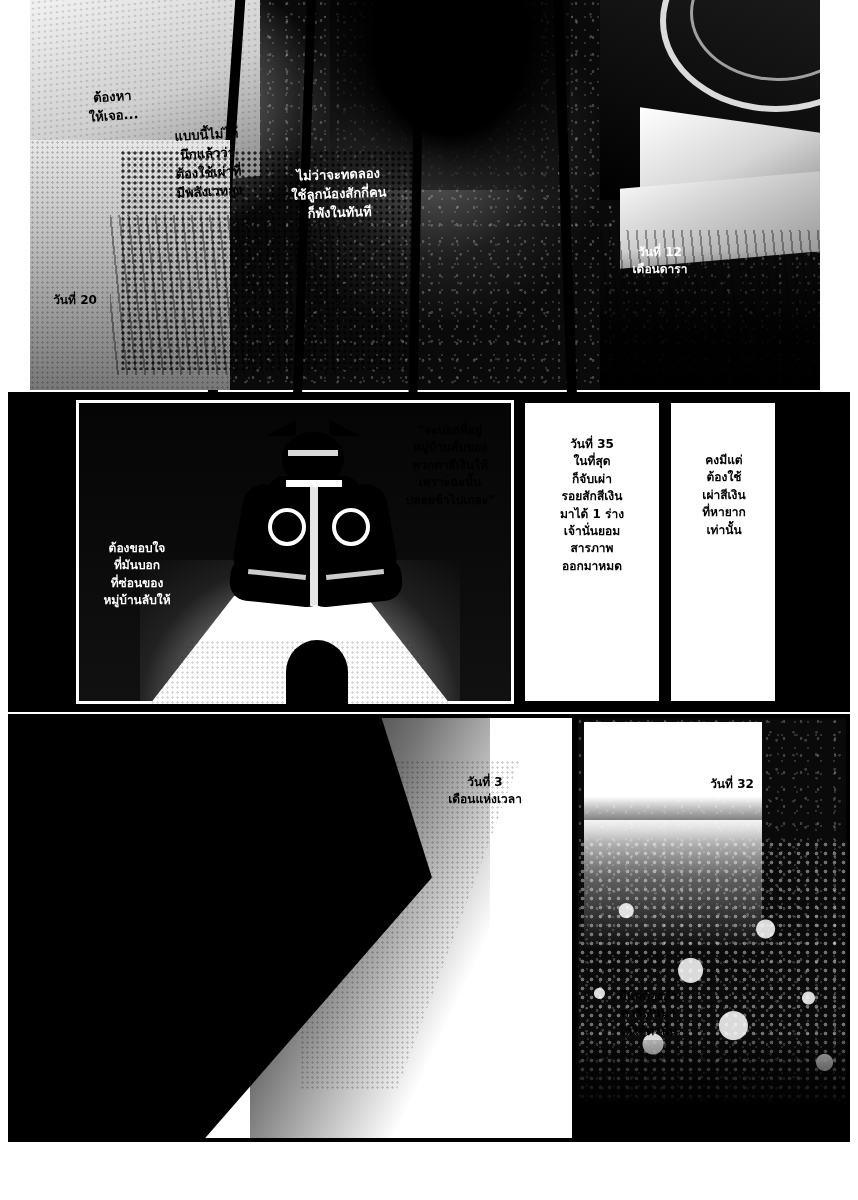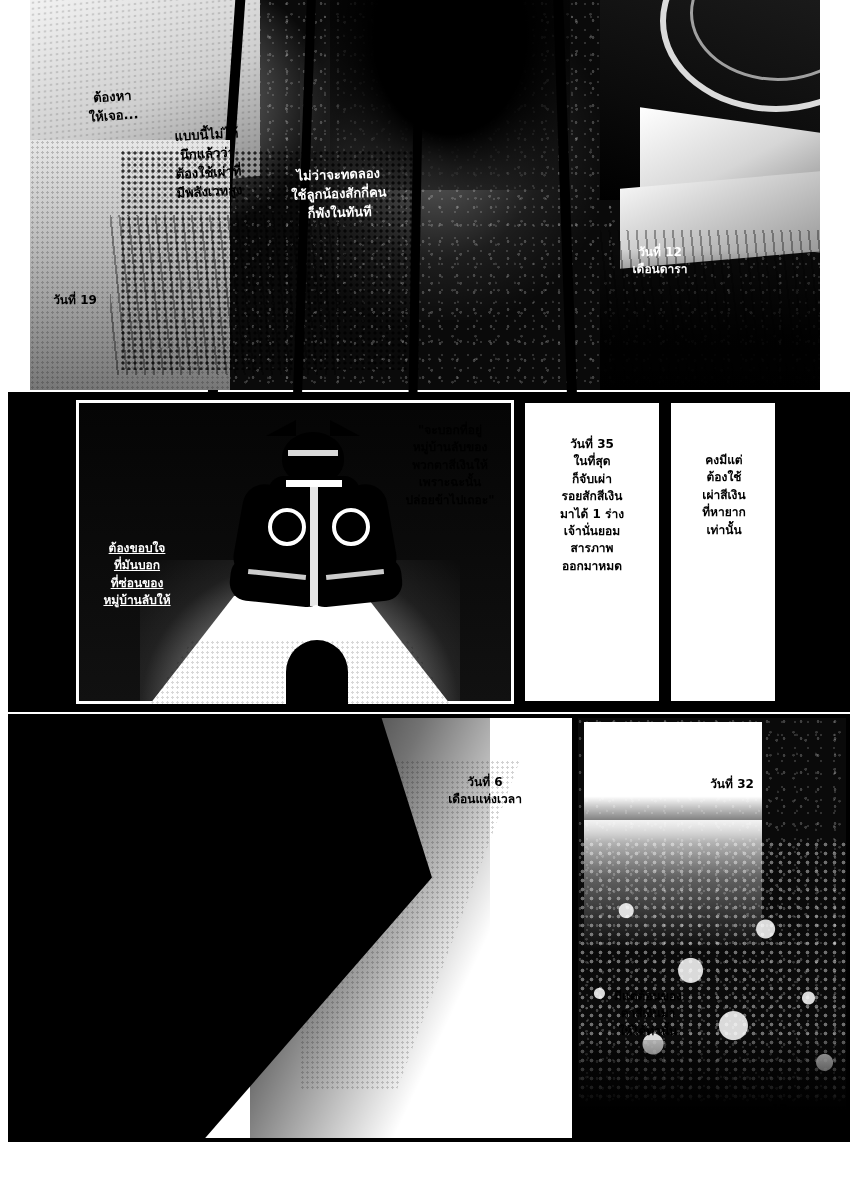--- a/index.html
+++ b/index.html
@@ -132,21 +132,21 @@
   <div class="panel" style="left:640px; top:120px; width:180px; height:120px;
               background:linear-gradient(to bottom right,#ffffff 0%, #d6d6d6 45%, #6d6d6d 100%);
               transform:skewY(8deg);"></div>
   <div class="panel" style="left:620px; top:180px; width:200px; height:80px;
               background:linear-gradient(to bottom right,#f4f4f4 0%, #9a9a9a 100%);
               transform:skewY(-5deg);"></div>
   <div class="panel speed-lines-dark" style="left:600px; top:230px; width:220px; height:160px; opacity:.75;"></div>
   <div class="panel" style="left:600px; top:250px; width:220px; height:140px;
               background:linear-gradient(to bottom, rgba(0,0,0,0) 0%, rgba(0,0,0,0.85) 60%, #000 100%);"></div>
 
-  <div class="txt dark s12 b" style="left:10px; top:292px; width:130px;">วันที่ 19</div>
+  <div class="txt dark s12 b" style="left:10px; top:292px; width:130px;">วันที่ 20</div>
 
   <div class="txt dark s13 b" style="left:58px; top:88px; width:110px; transform:rotate(-4deg);">ต้องหา
 ให้เจอ...</div>
 
   <div class="txt dark s13 b" style="left:148px; top:126px; width:120px; transform:rotate(-3deg);">แบบนี้ไม่ได้
 นึกแล้วว่า
 ต้องใช้เผ่าที่
 มีพลังเวทสูง</div>
 
   <div class="txt light s13 b" style="left:264px; top:166px; width:150px; transform:rotate(-2deg);">ไม่ว่าจะทดลอง
@@ -192,21 +192,21 @@
               border:4px solid #ffffff; border-radius:50%;"></div>
   <div class="panel" style="left:286px; top:480px; width:56px; height:7px; background:#ffffff;"></div>
   <div class="panel" style="left:288px; top:450px; width:50px; height:6px; background:#ffffff; opacity:.85;"></div>
   <div class="panel" style="left:248px; top:572px; width:58px; height:5px; background:#ffffff; opacity:.8; transform:rotate(6deg);"></div>
   <div class="panel" style="left:326px; top:572px; width:58px; height:5px; background:#ffffff; opacity:.8; transform:rotate(-6deg);"></div>
 
   <div class="panel white" style="left:522px; top:400px; width:140px; height:304px; border:3px solid #000; box-sizing:border-box;"></div>
   <div class="panel white" style="left:668px; top:400px; width:110px; height:304px; border:3px solid #000; box-sizing:border-box;"></div>
   <div class="panel black" style="left:782px; top:396px; width:64px; height:312px;"></div>
 
-  <div class="txt light s12 b" style="left:78px; top:540px; width:118px;text-decoration:underline;">ต้องขอบใจ
+  <div class="txt light s12 b" style="left:78px; top:540px; width:118px;">ต้องขอบใจ
 ที่มันบอก
 ที่ซ่อนของ
 หมู่บ้านลับให้</div>
 
   <div class="txt dark s12 b" style="left:382px; top:422px; width:136px;">"จะบอกที่อยู่
 หมู่บ้านลับของ
 พวกตาสีเงินให้
 เพราะฉะนั้น
 ปล่อยข้าไปเถอะ"</div>
 
@@ -259,25 +259,25 @@
   <div class="panel" style="left:584px; top:820px; width:178px; height:130px;
               background:linear-gradient(to bottom, rgba(255,255,255,0.9) 0%, rgba(255,255,255,0.35) 45%, rgba(255,255,255,0) 100%);"></div>
 
   <div class="panel" style="left:578px; top:1040px; width:268px; height:100px;
               background:linear-gradient(to bottom, rgba(0,0,0,0.2) 0%, #000 70%);"></div>
 
   <div class="txt dark s13 b" style="left:92px; top:1008px; width:170px;">จับกุมตาสีเงิน
 2 ร่าง
 ได้สำเร็จ</div>
 
-  <div class="txt dark s12 b" style="left:420px; top:774px; width:130px;">วันที่ 6
+  <div class="txt dark s12 b" style="left:420px; top:774px; width:130px;">วันที่ 3
 เดือนแห่งเวลา</div>
 
   <div class="txt dark s12 b" style="left:684px; top:776px; width:96px;">วันที่ 32</div>
 
 
-  <div class="txt dark s12 b" style="left:588px; top:988px; width:120px;">มีแต่ต้อนของ
+  <div class="txt dark s12 b" style="left:588px; top:988px; width:120px;">มีแต่ต้องลำ
 ตาสีเงินมา
 ให้ได้ท่านั้น</div>
 
   <div class="page-number" style="left:772px; top:1102px;">13</div>
 
 </div>
 
 </body></html>

